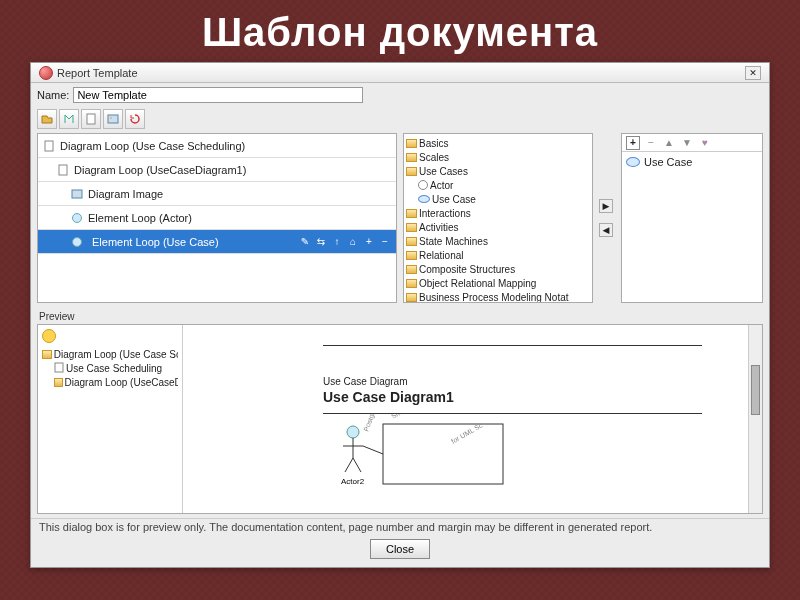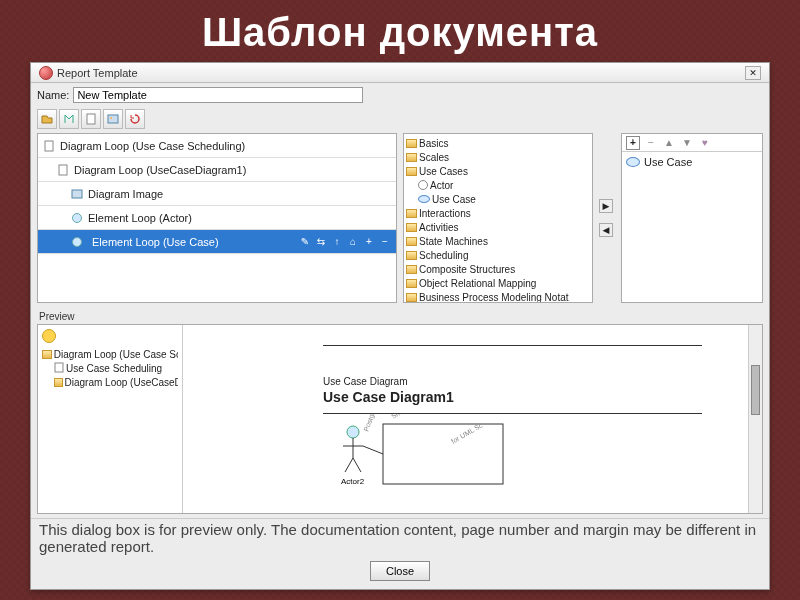--- a/index.html
+++ b/index.html
@@ -239,21 +239,21 @@
     border: 1px solid #888;
   }
   .diagram-title-small { font-size: 10px; margin: 30px 0 0 140px; }
   .diagram-title { font-size: 14px; font-weight: bold; margin: 2px 0 8px 140px; }
   .hr-line {
     border-top: 1px solid #333;
     margin: 2px 60px 0 140px;
   }
   .diagram-svg { margin-left: 140px; }
   .status {
-    font-size: 15px;
+    font-size: 11px;
     color: #444;
     padding: 2px 8px;
     border-top: 1px solid #ccc;
   }
   .footer {
     display: flex;
     justify-content: center;
     padding: 4px 8px 8px 8px;
   }
   .close-button {
@@ -391,21 +391,21 @@
         <div class="tree-item ti-1">
           <span class="folder"></span>
           <span>Activities</span>
         </div>
         <div class="tree-item ti-1">
           <span class="folder"></span>
           <span>State Machines</span>
         </div>
         <div class="tree-item ti-1">
           <span class="folder"></span>
-          <span>Scheduling</span>
+          <span>Relational</span>
         </div>
         <div class="tree-item ti-1">
           <span class="folder"></span>
           <span>Composite Structures</span>
         </div>
         <div class="tree-item ti-1">
           <span class="folder"></span>
           <span>Object Relational Mapping</span>
         </div>
         <div class="tree-item ti-1">

